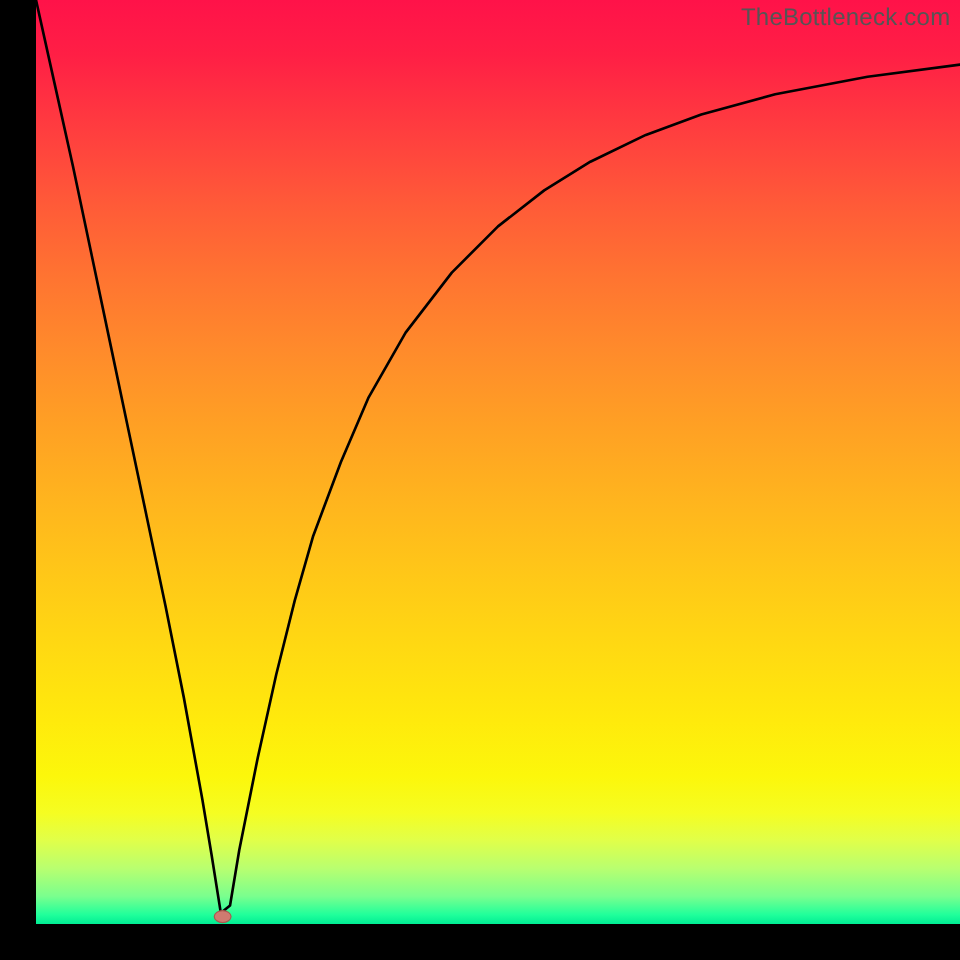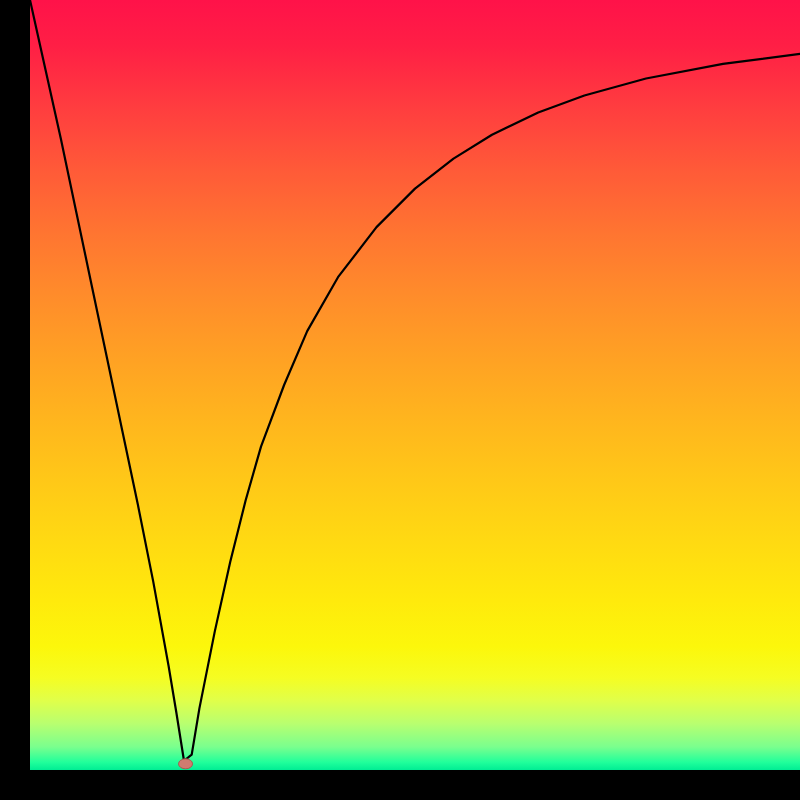--- a/index.html
+++ b/index.html
@@ -60,18 +60,19 @@
     top: 0;
     width: 770px;
     height: 770px;
   }
 </style>
 </head>
 <body>
 
 <div class="frame">
   <div class="plot-area">
+    <div class="watermark">TheBottleneck.com</div>
     <svg class="curve" viewBox="0 0 770 770" preserveAspectRatio="none">
       <path d="M0.00 0.00 L15.40 69.30 L30.80 138.60 L46.20 211.75 L61.60 284.90 L77.00 358.05 L92.40 431.20 L107.80 504.35 L123.20 581.35 L138.60 666.05 L146.30 712.25 L154.00 760.76 L161.70 754.60 L169.40 708.40 L184.80 631.40 L200.20 562.10 L215.60 500.50 L231.00 446.60 L254.10 385.00 L277.20 331.10 L308.00 277.20 L346.50 227.15 L385.00 188.65 L423.50 158.62 L462.00 134.75 L508.20 112.42 L554.40 95.48 L616.00 78.54 L693.00 63.91 L770.00 53.90" fill="none" stroke="#000000" stroke-width="2.2" stroke-linejoin="round" stroke-linecap="round"></path>
       <ellipse cx="155.54" cy="763.84" rx="7" ry="5" fill="#cf7b70" stroke="#a85a4f" stroke-width="1"></ellipse>
     </svg>
   </div>
 </div>
 
 </body></html>

